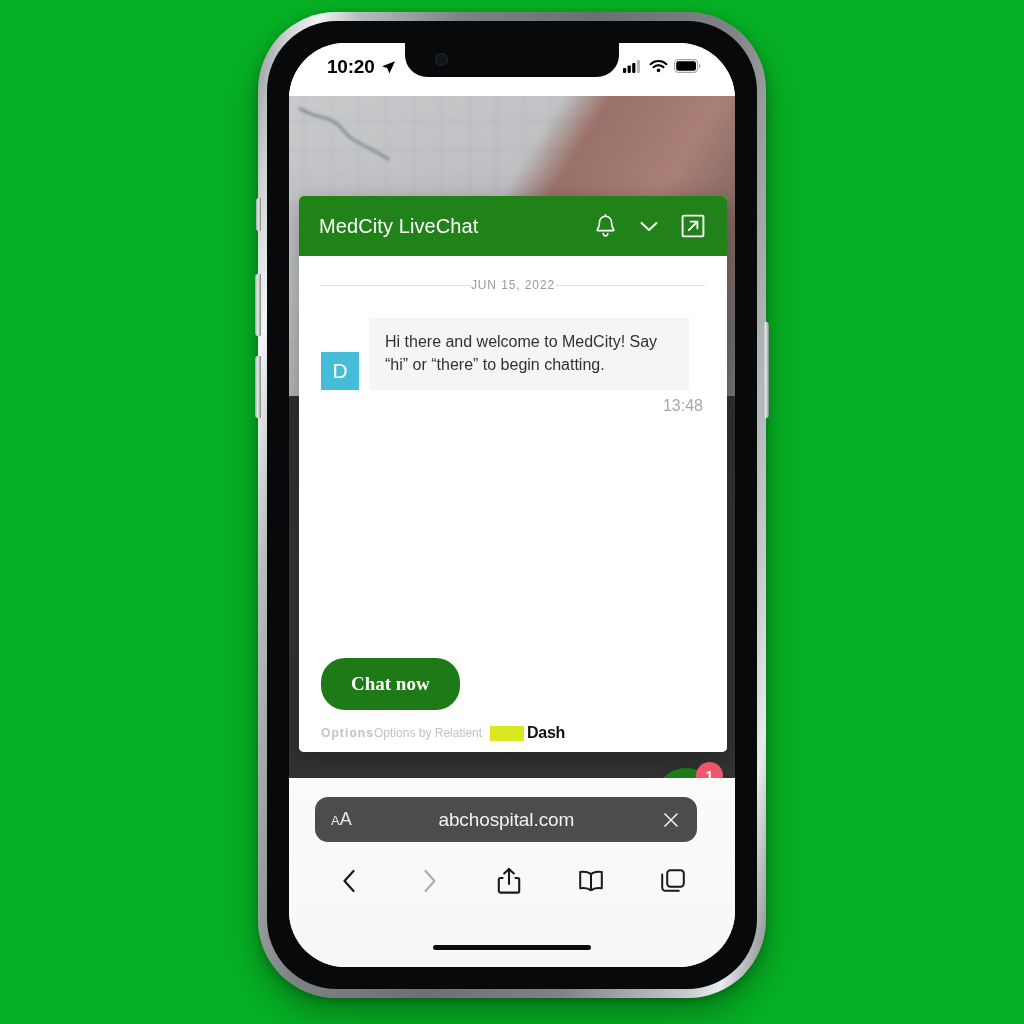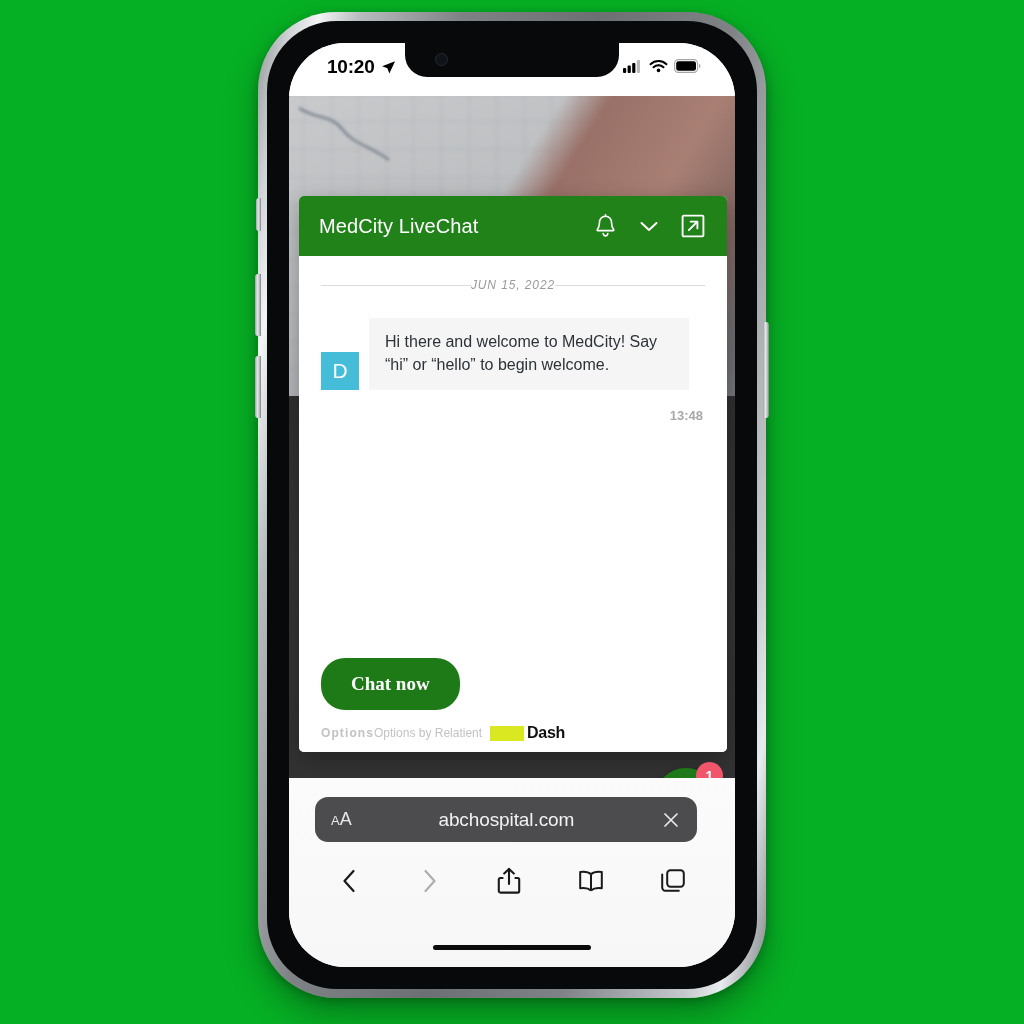--- a/index.html
+++ b/index.html
@@ -161,21 +161,20 @@
     flex: 1;
     background: #ffffff;
     padding: 22px 22px 0 22px;
     overflow: hidden;
     position: relative;
   }
 
   .date-div {
     display: flex; align-items: center; 
     margin-bottom: 26px;
-    font-style: italic;
   }
   .date-div .ln { flex: 1; height: 1px; background: #dcdcdc; }
   .date-div .tx {
     font-size: 12px; color: #9a9a9a;
     letter-spacing: 0.9px; font-weight: 400;
     white-space: nowrap;
   }
 
   .msg-row { display: flex; align-items: flex-end; gap: 10px; }
   .avatar {
@@ -189,25 +188,24 @@
   .bubble {
     background: #f5f5f5;
     padding: 13px 16px 14px 16px;
     font-size: 16px;
     line-height: 1.42;
     color: #2c3338;
     max-width: 320px;
   }
   .msg-time {
     text-align: right;
-    font-size: 13px;
+    font-size: 16px;
     color: #a8a8a8;
-    margin-top: 18px;
+    margin-top: 7px;
     padding-right: 2px;
-    font-weight: bold;
   }
 
   .w-footer {
     flex: 0 0 auto;
     padding: 0 22px 10px 22px;
     background: #ffffff;
   }
   .chat-now {
     background: #1e7a16;
     color: #ffffff;
@@ -370,21 +368,21 @@
           <div class="w-body">
             <div class="date-div">
               <div class="ln"></div>
               <div class="tx">JUN 15, 2022</div>
               <div class="ln"></div>
             </div>
 
             <div>
               <div class="msg-row">
                 <div class="avatar">D</div>
-                <div class="bubble">Hi there and welcome to MedCity! Say “hi” or “hello” to begin welcome.</div>
+                <div class="bubble">Hi there and welcome to MedCity! Say “hi” or “there” to begin chatting.</div>
               </div>
               <div class="msg-time">13:48</div>
             </div>
           </div>
 
           <div class="w-footer">
             <button class="chat-now">Chat now</button>
             <div class="foot-row">
               <div class="opt-link">Options</div>
               <div class="powered">

